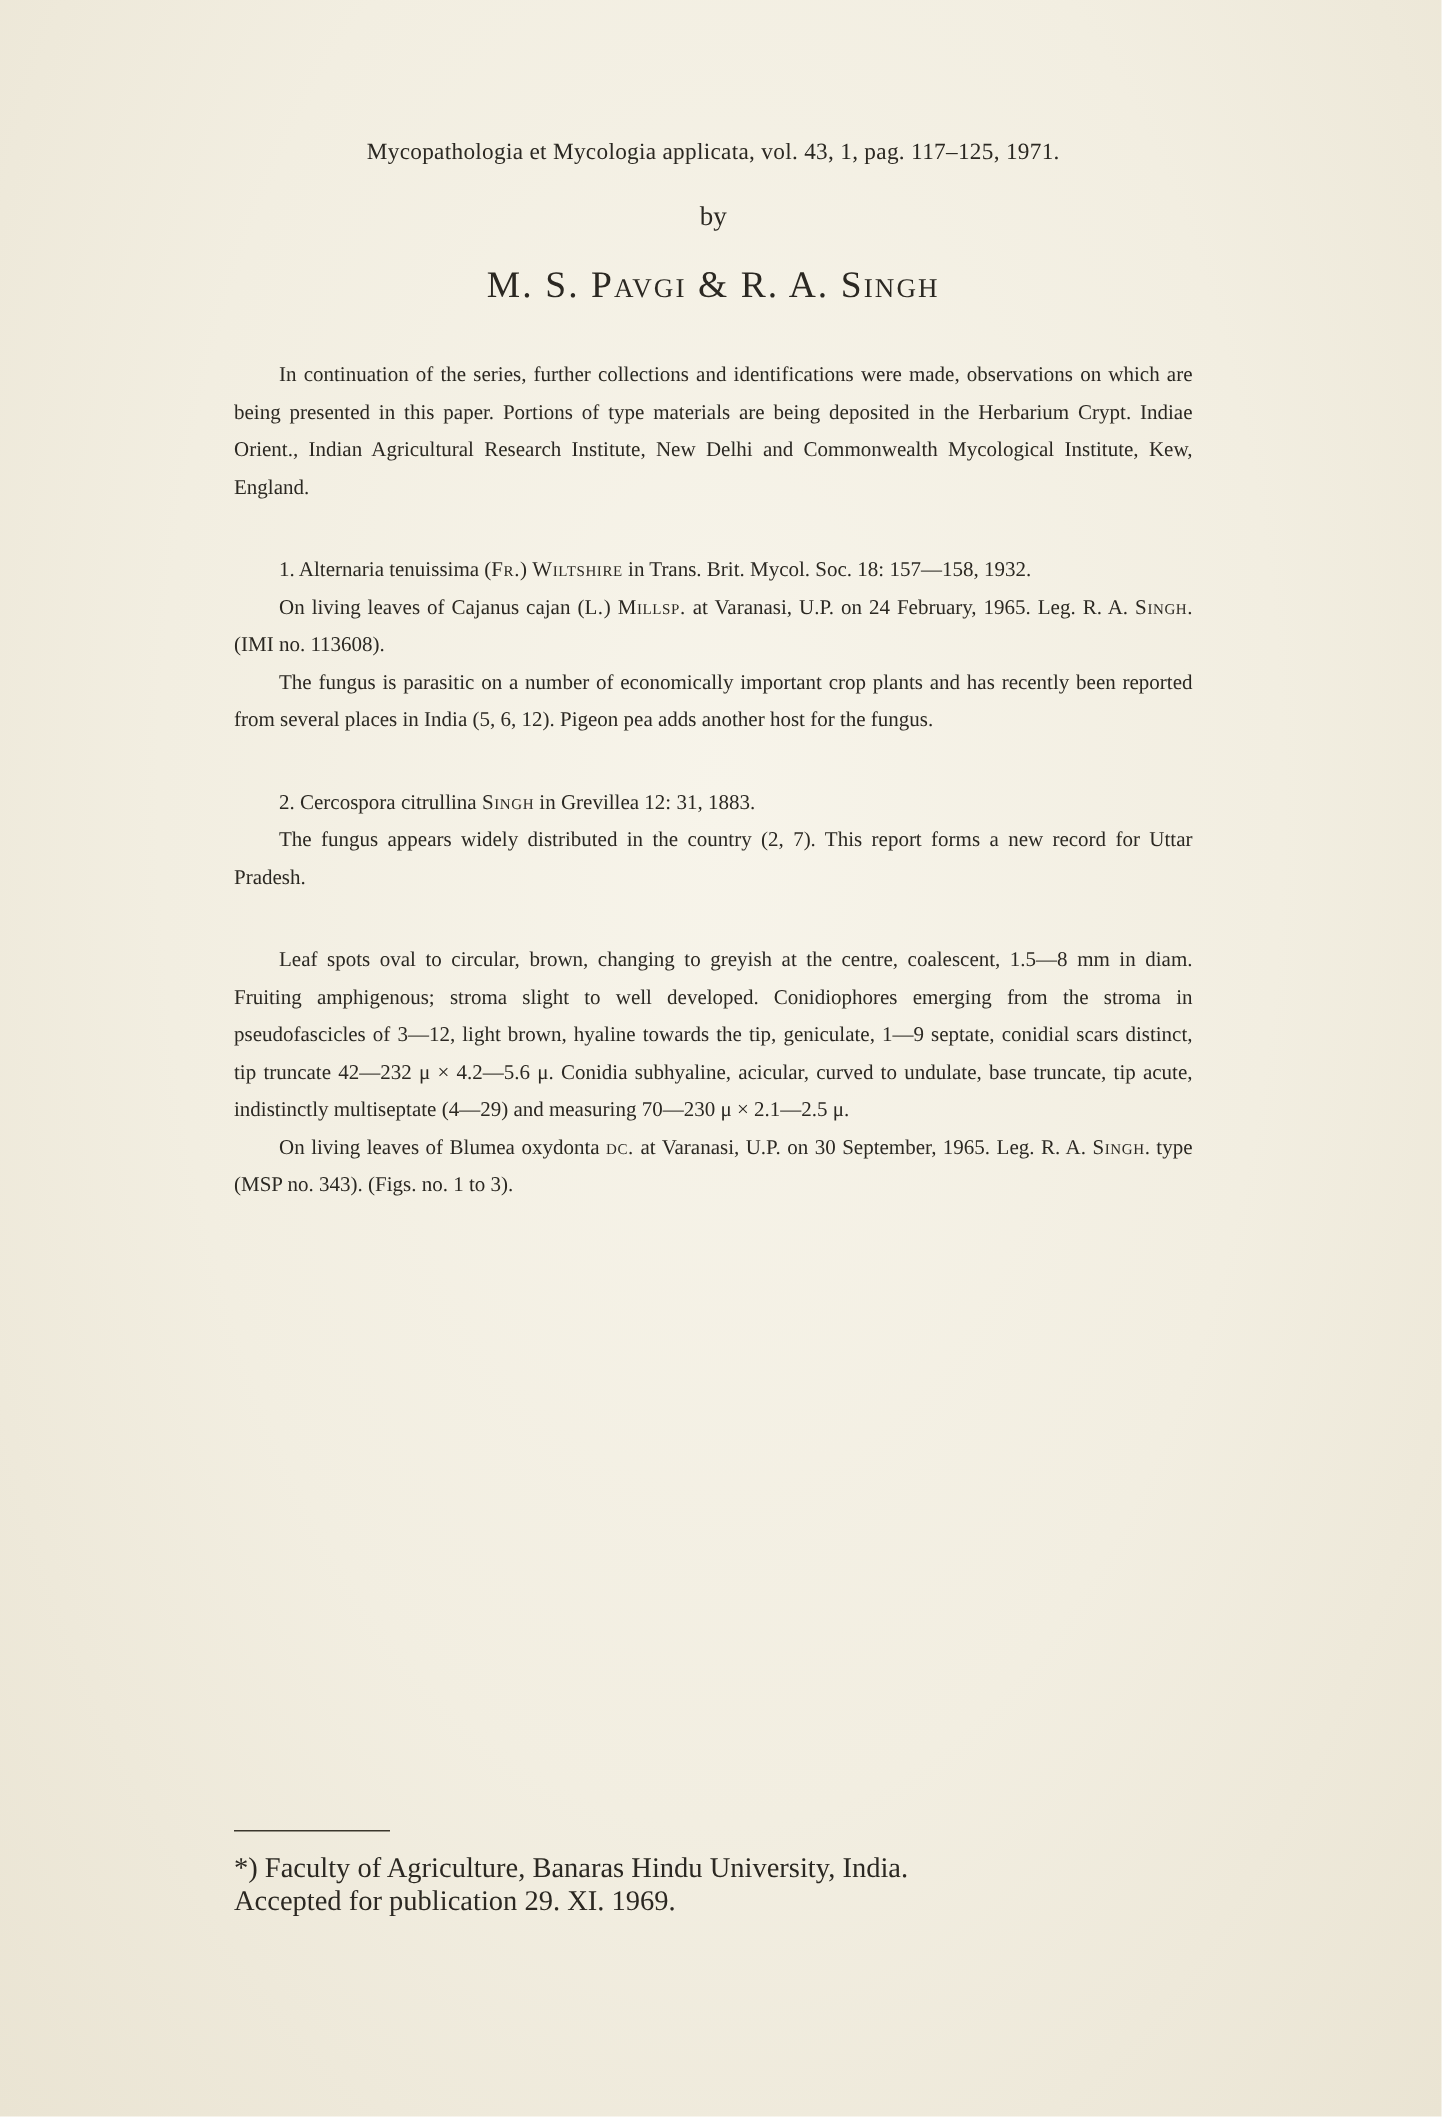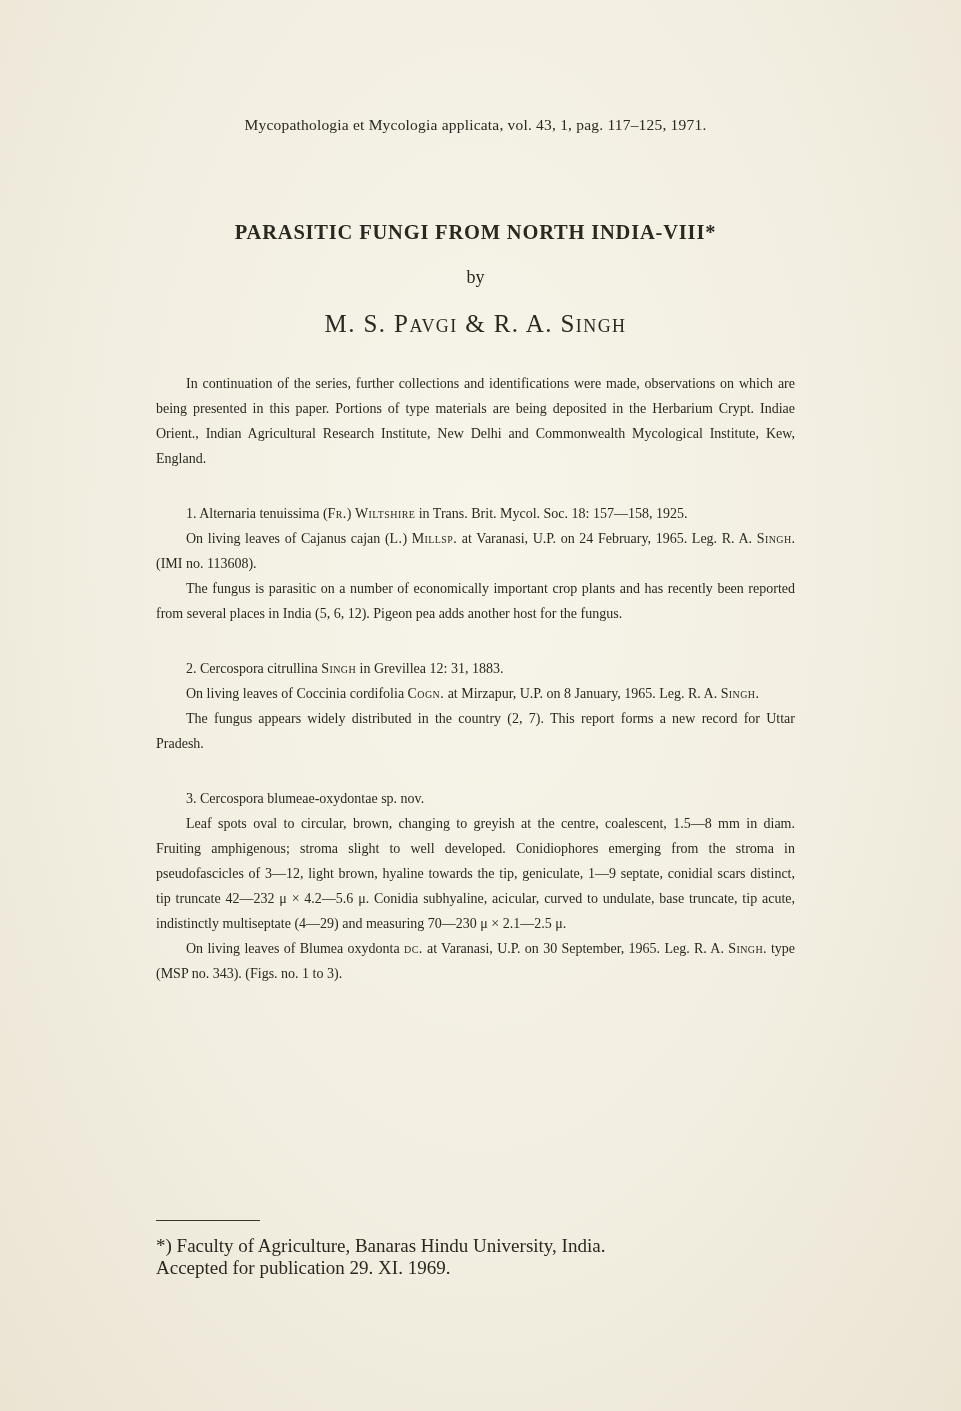--- a/index.html
+++ b/index.html
@@ -11,21 +11,21 @@
   }
   body {
     background: radial-gradient(ellipse at 50% 38%, #f7f4ea 0%, #f2eee1 55%, #eae4d3 100%);
     font-family: "Liberation Serif", "DejaVu Serif", serif;
     color: #2b2822;
   }
   .page {
     box-sizing: border-box;
     width: 961px;
     height: 1411px;
-    padding: 115px 166px 132px 156px;
+    padding: 92px 166px 132px 156px;
     display: flex;
     flex-direction: column;
   }
   .journal {
     margin: 0;
     text-align: center;
     font-size: 15.5px;
     line-height: 20px;
     letter-spacing: 0.2px;
   }
@@ -82,42 +82,39 @@
     text-align: left;
   }
 </style>
 </head>
 <body>
 
 <div class="page">
 
   <p class="journal">Mycopathologia et Mycologia applicata, vol. 43, 1, pag. 117–125, 1971.</p>
 
-  <h1 class="title">PARASITIC FUNGI FROM NORTH INDIA-VIII*</h1>
 
   <p class="by">by</p>
 
   <p class="authors">M. S. Pavgi &amp; R. A. Singh</p>
 
   <p class="para intro"><span>In continuation of the series, further collections and identifications were made, observations on which are being presented in this paper. Portions of type materials are being deposited in the Herbarium Crypt. Indiae Orient., Indian Agricultural Research Institute, New Delhi and Commonwealth Mycological Institute, Kew, England.</span></p>
 
   <section class="entry">
-    <p class="para"><span>1. </span><span class="i">Alternaria tenuissima</span><span> (</span><span class="sc">Fr.</span><span>) </span><span class="sc">Wiltshire</span><span> in </span><span class="i">Trans. Brit. Mycol. Soc.</span><span> 18: </span><span class="i">157—158</span><span>, 1925.</span></p>
+    <p class="para"><span>1. </span><span class="i">Alternaria tenuissima</span><span> (</span><span class="sc">Fr.</span><span>) </span><span class="sc">Wiltshire</span><span> in </span><span class="i">Trans. Brit. Mycol. Soc.</span><span> 18: </span><span class="i">157—158</span><span>, 1932.</span></p>
     <p class="para"><span>On living leaves of </span><span class="i">Cajanus cajan</span><span> (</span><span class="sc">L.</span><span>) </span><span class="sc">Millsp.</span><span> at Varanasi, U.P. on 24 February, 1965. Leg. R. A. </span><span class="sc">Singh</span><span>. (IMI no. 113608).</span></p>
     <p class="para"><span>The fungus is parasitic on a number of economically important crop plants and has recently been reported from several places in India (5, 6, 12). Pigeon pea adds another host for the fungus.</span></p>
   </section>
 
   <section class="entry">
     <p class="para"><span>2. </span><span class="i">Cercospora citrullina</span><span> </span><span class="sc">Singh</span><span> in </span><span class="i">Grevillea</span><span> 12: 31, 1883.</span></p>
-    <p class="para"><span>On living leaves of </span><span class="i">Coccinia cordifolia</span><span> </span><span class="sc">Cogn.</span><span> at Mirzapur, U.P. on 8 January, 1965. Leg. R. A. </span><span class="sc">Singh</span><span>.</span></p>
     <p class="para"><span>The fungus appears widely distributed in the country (2, 7). This report forms a new record for Uttar Pradesh.</span></p>
   </section>
 
   <section class="entry">
-    <p class="para"><span>3. </span><span class="i">Cercospora blumeae-oxydontae</span><span> sp. nov.</span></p>
     <p class="para"><span>Leaf spots oval to circular, brown, changing to greyish at the centre, coalescent, 1.5—8 mm in diam. Fruiting amphigenous; stroma slight to well developed. Conidiophores emerging from the stroma in pseudofascicles of 3—12, light brown, hyaline towards the tip, geniculate, 1—9 septate, conidial scars distinct, tip truncate 42—232 </span><span class="i">μ</span><span> × 4.2—5.6 </span><span class="i">μ</span><span>. Conidia subhyaline, acicular, curved to undulate, base truncate, tip acute, indistinctly multiseptate (4—29) and measuring 70—230 </span><span class="i">μ</span><span> × 2.1—2.5 </span><span class="i">μ</span><span>.</span></p>
     <p class="para"><span>On living leaves of </span><span class="i">Blumea oxydonta</span><span> </span><span class="sc">dc.</span><span> at Varanasi, U.P. on 30 September, 1965. Leg. R. A. </span><span class="sc">Singh</span><span>. type (MSP no. 343). (Figs. no. 1 to 3).</span></p>
   </section>
 
   <div class="footnote">
     <div class="fn-rule"></div>
     <p class="fn-line">*) Faculty of Agriculture, Banaras Hindu University, India.</p>
     <p class="fn-line">Accepted for publication 29. XI. 1969.</p>
   </div>
 

